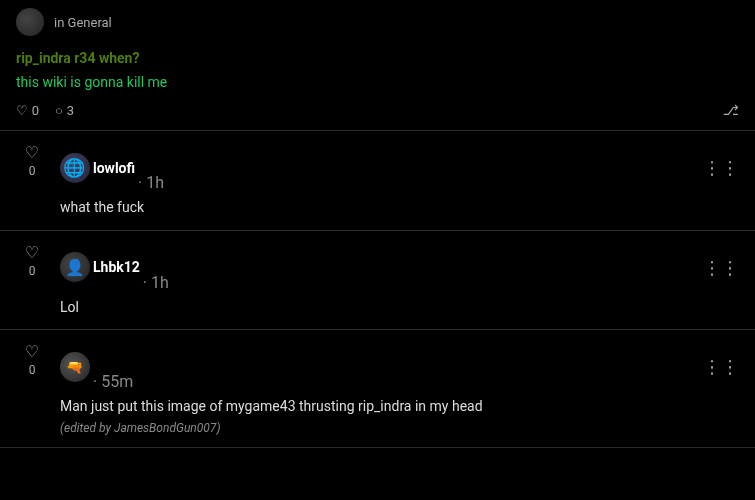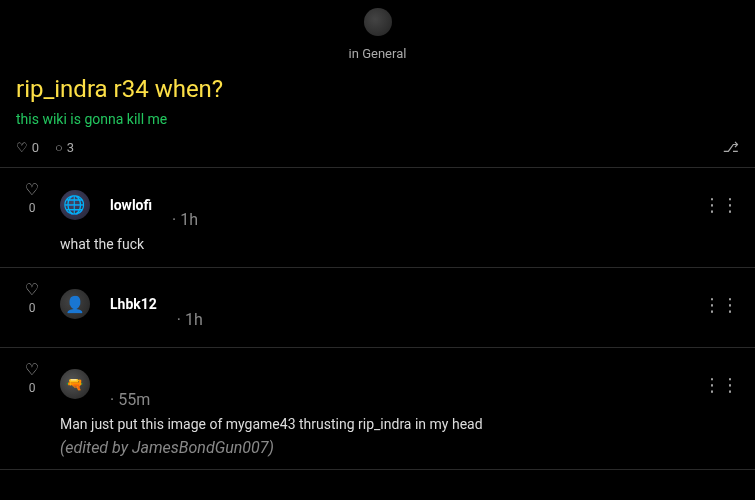--- a/index.html
+++ b/index.html
@@ -11,42 +11,41 @@
       width: 755px;
       min-height: 500px;
       overflow: hidden;
     }
 
     .top-bar {
       display: flex;
       align-items: center;
       padding: 8px 16px;
       gap: 10px;
-      flex-direction: column;
     }
     .top-avatar {
       width: 28px;
       height: 28px;
       border-radius: 50%;
       background: #555;
       overflow: hidden;
       flex-shrink: 0;
     }
     .top-channel {
       color: #aaa;
       font-size: 13px;
     }
 
     .post-container {
       padding: 6px 16px 12px 16px;
     }
     .post-title {
-      font-size: 24px;
-      font-weight: 400;
-      color: #fde047;
+      font-size: 14px;
+      font-weight: 700;
+      color: #4d7c0f;
       margin-bottom: 8px;
     }
     .post-body {
       font-size: 14px;
       color: #22c55e;
       margin-bottom: 12px;
     }
     .post-actions {
       display: flex;
       align-items: center;
@@ -93,21 +92,21 @@
     .like-count {
       color: #aaa;
       font-size: 12px;
     }
     .comment-main {
       flex: 1;
     }
     .comment-header {
       display: flex;
       align-items: center;
-      gap: 20px;
+      gap: 3px;
       margin-bottom: 6px;
     }
     .comment-avatar {
       width: 30px;
       height: 30px;
       border-radius: 50%;
       background: #555;
       flex-shrink: 0;
       overflow: hidden;
       display: flex;
@@ -130,21 +129,21 @@
       cursor: pointer;
       font-size: 18px;
     }
     .comment-text {
       color: #ddd;
       font-size: 14px;
       line-height: 1.4;
     }
     .comment-edited {
       color: #888;
-      font-size: 16px;
+      font-size: 12px;
       font-style: italic;
       margin-top: 4px;
     }
 
     
     .avatar-globe {
       background: radial-gradient(circle at 40% 40%, #446, #223);
       position: relative;
     }
     .avatar-globe::after {
@@ -233,20 +232,21 @@
       <span class="heart-icon">♡</span>
       <span class="like-count">0</span>
     </div>
     <div class="comment-main">
       <div class="comment-header">
         <div class="comment-avatar avatar-lhbk"></div>
         <span class="comment-username">Lhbk12</span>
         <span class="comment-time">· 1h</span>
         <span class="comment-menu dots">⋮</span>
       </div>
+      <div class="comment-text">Lol</div>
     </div>
   </div>
 
   <div class="comment">
     <div class="comment-left">
       <span class="heart-icon">♡</span>
       <span class="like-count">0</span>
     </div>
     <div class="comment-main">
       <div class="comment-header">

